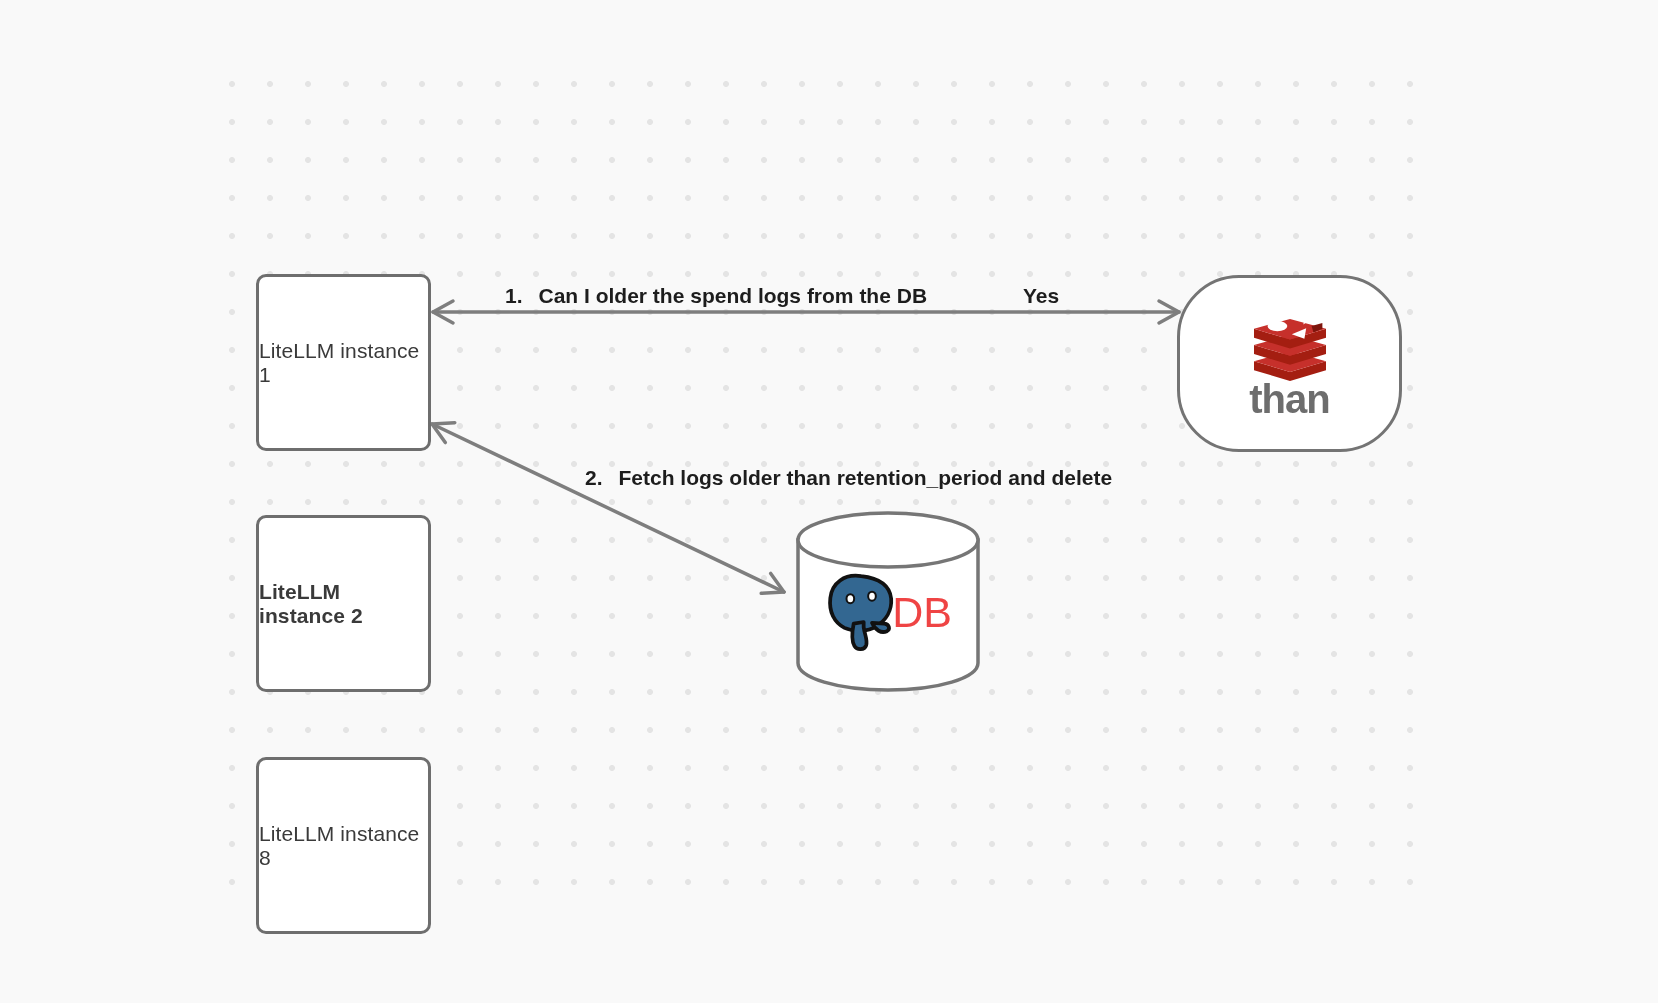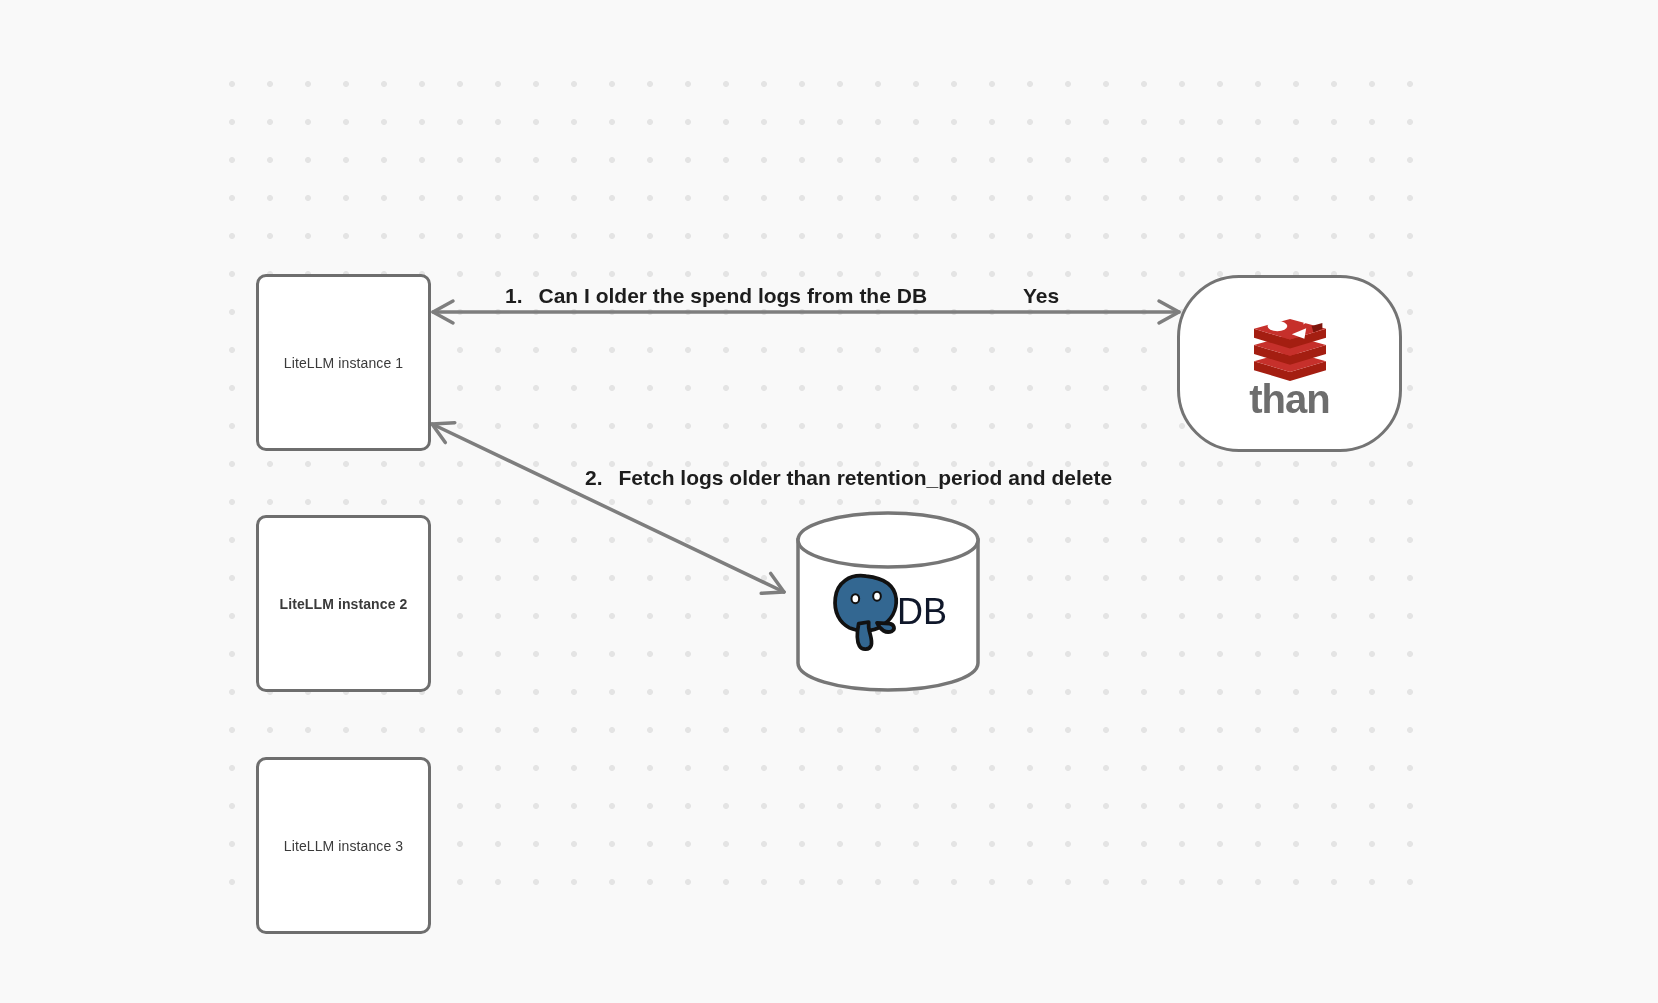--- a/index.html
+++ b/index.html
@@ -23,21 +23,21 @@
   .node-box {
     position: absolute;
     width: 175px; height: 177px;
     background: #ffffff;
     border: 3px solid #6e6e6e;
     border-radius: 10px;
     display: flex; align-items: center; justify-content: center;
     box-sizing: border-box;
   }
   .node-box .node-label {
-    font-size: 14px;
+    font-size: 21px;
     color: #3a3a3a;
     letter-spacing: 0.1px;
   }
   .box-1 { left: 256px; top: 274px; }
   .box-2 { left: 256px; top: 515px; font-weight: bold; }
   .box-3 { left: 256px; top: 757px; }
 
   .arrows-layer {
     position: absolute; left: 0; top: 0;
     width: 1658px; height: 1003px;
@@ -79,23 +79,23 @@
     position: absolute;
     left: 795px; top: 510px;
     width: 186px; height: 183px;
   }
   .db-inner {
     position: absolute;
     left: 0; top: 62px; width: 100%;
     display: flex; align-items: center; justify-content: center;
   }
   .db-label {
-    font-size: 36px;
+    font-size: 43px;
     font-weight: 500;
-    color: #0f172a;
+    color: #ef4444;
     line-height: 1;
     margin-left: -8px;
   }
 </style>
 </head>
 <body>
 
 <div class="canvas">
 
   <div class="dot-grid"></div>
@@ -110,21 +110,21 @@
     <line x1="432" y1="424" x2="784" y2="592" stroke="#7e7e7e" stroke-width="3.5" stroke-linecap="round" marker-start="url(#arrowV)" marker-end="url(#arrowV)"></line>
   </svg>
 
   <div class="node-box box-1">
     <span class="node-label">LiteLLM instance 1</span>
   </div>
   <div class="node-box box-2">
     <span class="node-label">LiteLLM instance 2</span>
   </div>
   <div class="node-box box-3">
-    <span class="node-label">LiteLLM instance 3</span>
+    <span class="node-label">LiteLLM instance 8</span>
   </div>
 
   <div class="edge-label label-1">
     <span class="edge-number">1.</span>
     <span>Can I older the spend logs from the DB</span>
   </div>
   <div class="edge-label label-yes">
     <span>Yes</span>
   </div>
   <div class="edge-label label-2">

